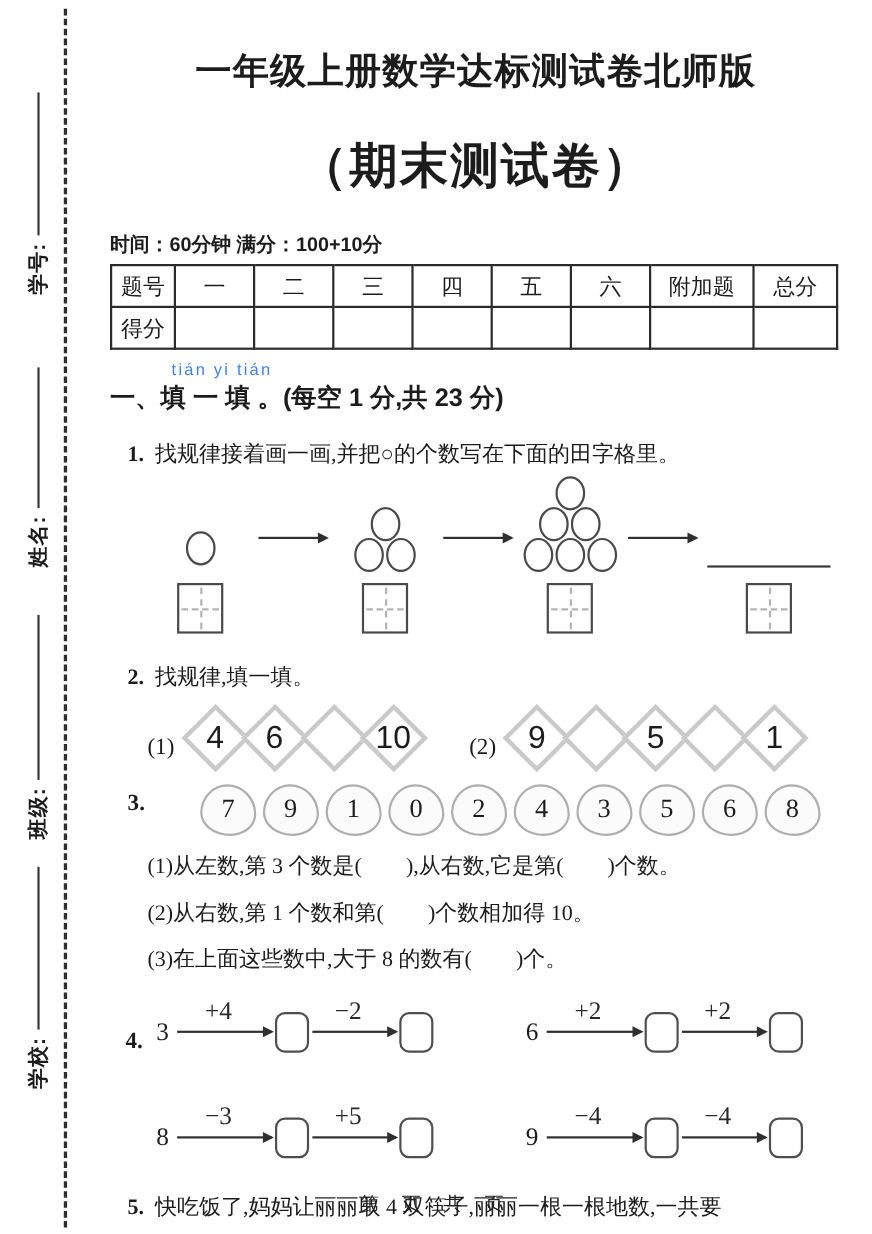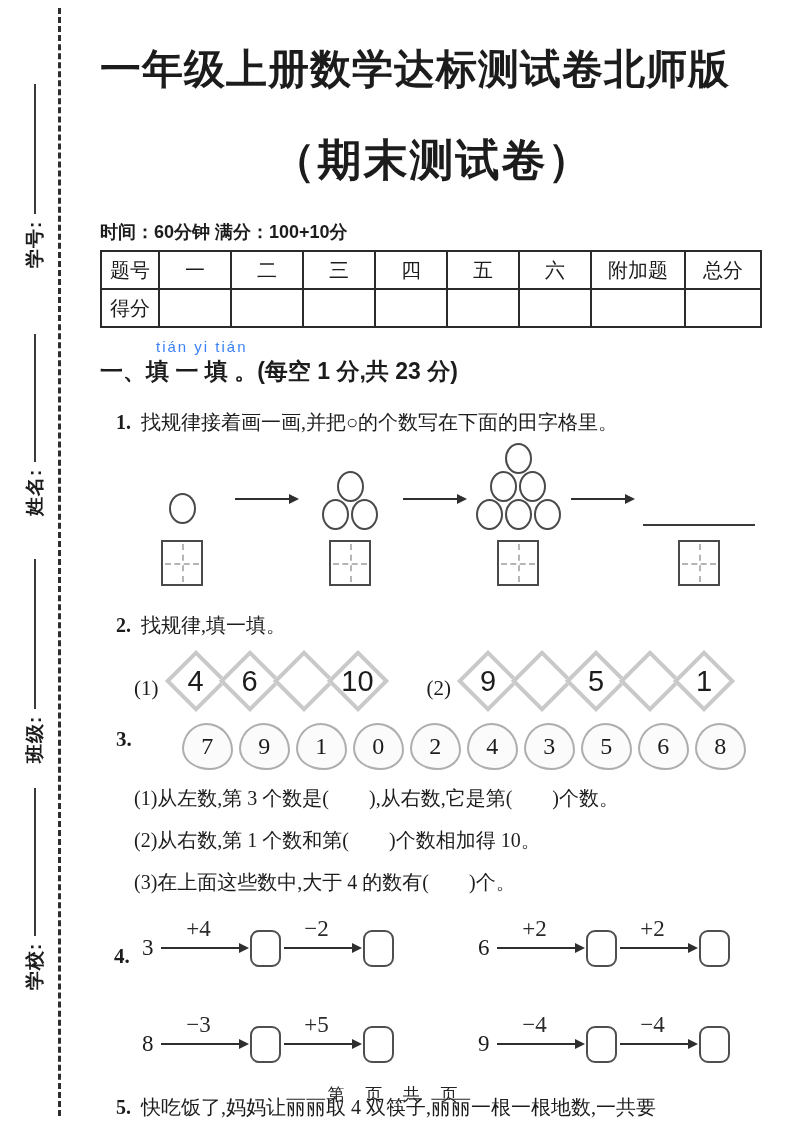--- a/index.html
+++ b/index.html
@@ -11,21 +11,21 @@
   .side-field { position:absolute; left:22px; transform:rotate(-90deg); transform-origin:0 0; white-space:nowrap;
                 display:flex; align-items:center; gap:7px; font-size:19px; font-weight:600; letter-spacing:1px; }
   .side-field .write-line { display:inline-block; height:0; border-bottom:2.5px solid #3a3a3a; }
   .f1 { top:268px; } .f1 .write-line { width:130px; }
   .f2 { top:516px; } .f2 .write-line { width:128px; }
   .f3 { top:763px; } .f3 .write-line { width:150px; }
   .f4 { top:990px; } .f4 .write-line { width:148px; }
 
   
   .main { position:absolute; left:100px; top:0; width:665px; }
-  .title { margin-top:42px; text-align:left; font-size:41px; font-weight:bold; letter-spacing:1px; }
+  .title { margin-top:42px; text-align:center; font-size:33px; font-weight:bold; letter-spacing:1px; }
   .subtitle { margin-top:34px; text-align:center; font-size:44px; font-weight:bold; letter-spacing:2px; }
   .info-line { margin-top:30px; text-align:left; padding-right:4px; font-size:18px; font-weight:600; }
 
   
   table.score { border-collapse:collapse; margin-top:6px; table-layout:fixed; }
   table.score td { border:2px solid #2b2b2b; text-align:center; font-size:20px; font-weight:500; height:38px; padding:0; }
   td.c0 { width:58px; } td.cn { width:72px; } td.c7 { width:94px;margin-left:21px; } td.c8 { width:76px; }
 
   
   .pinyin { margin-top:10px; margin-left:56px; font-size:15px; color:#3b82f6; letter-spacing:2px; }
@@ -264,21 +264,21 @@
         <div class="stone">2</div>
         <div class="stone">4</div>
         <div class="stone">3</div>
         <div class="stone">5</div>
         <div class="stone">6</div>
         <div class="stone">8</div>
       </div>
     </div>
     <div class="sub">(1)从左数,第 3 个数是(        ),从右数,它是第(        )个数。</div>
     <div class="sub">(2)从右数,第 1 个数和第(        )个数相加得 10。</div>
-    <div class="sub">(3)在上面这些数中,大于 4 的数有(        )个。</div>
+    <div class="sub">(3)在上面这些数中,大于 8 的数有(        )个。</div>
 
     <div class="q4">
       <span class="q4-num">4.</span>
       <div class="chain-grid">
 
         <div class="chain">
           <span class="start-num">3</span>
           <span class="op-arrow">
               <span class="op-label">+4</span>
               <span class="arrow arrow1" style="display:block;"></span>

